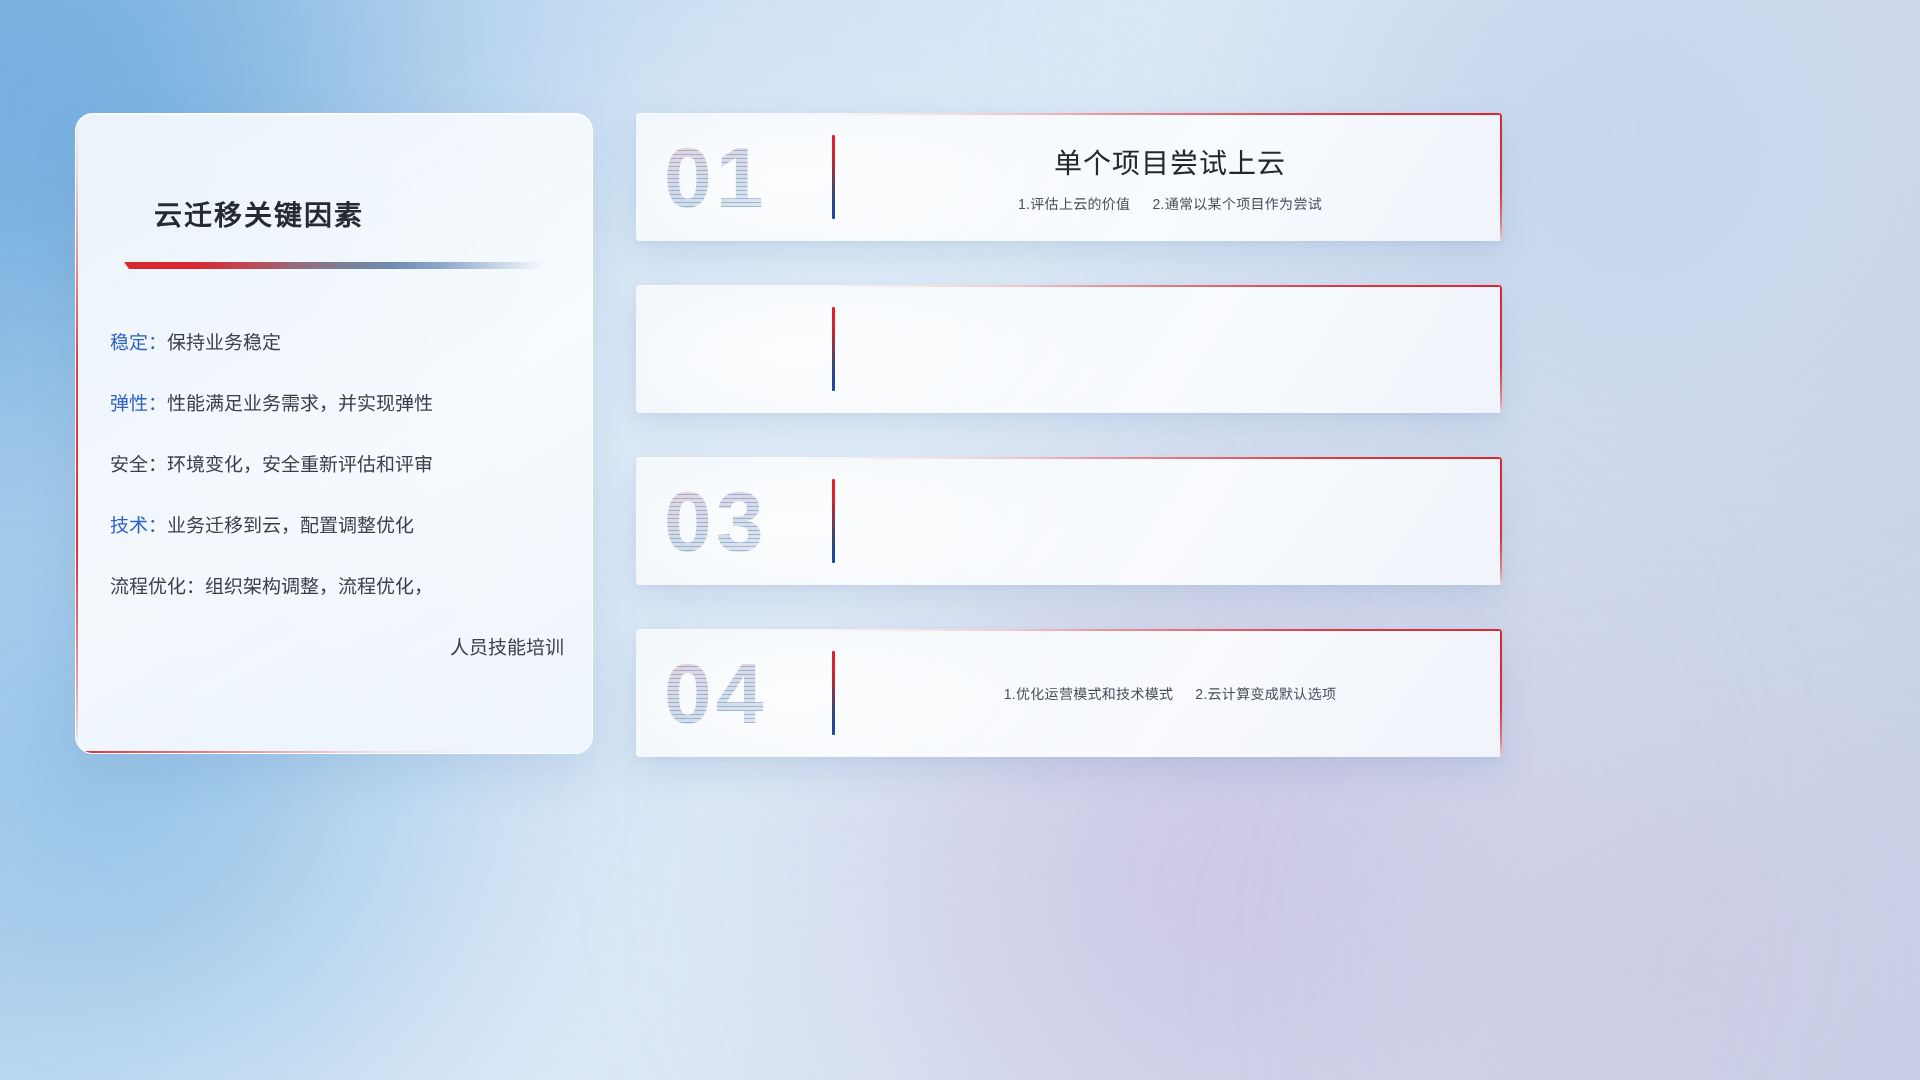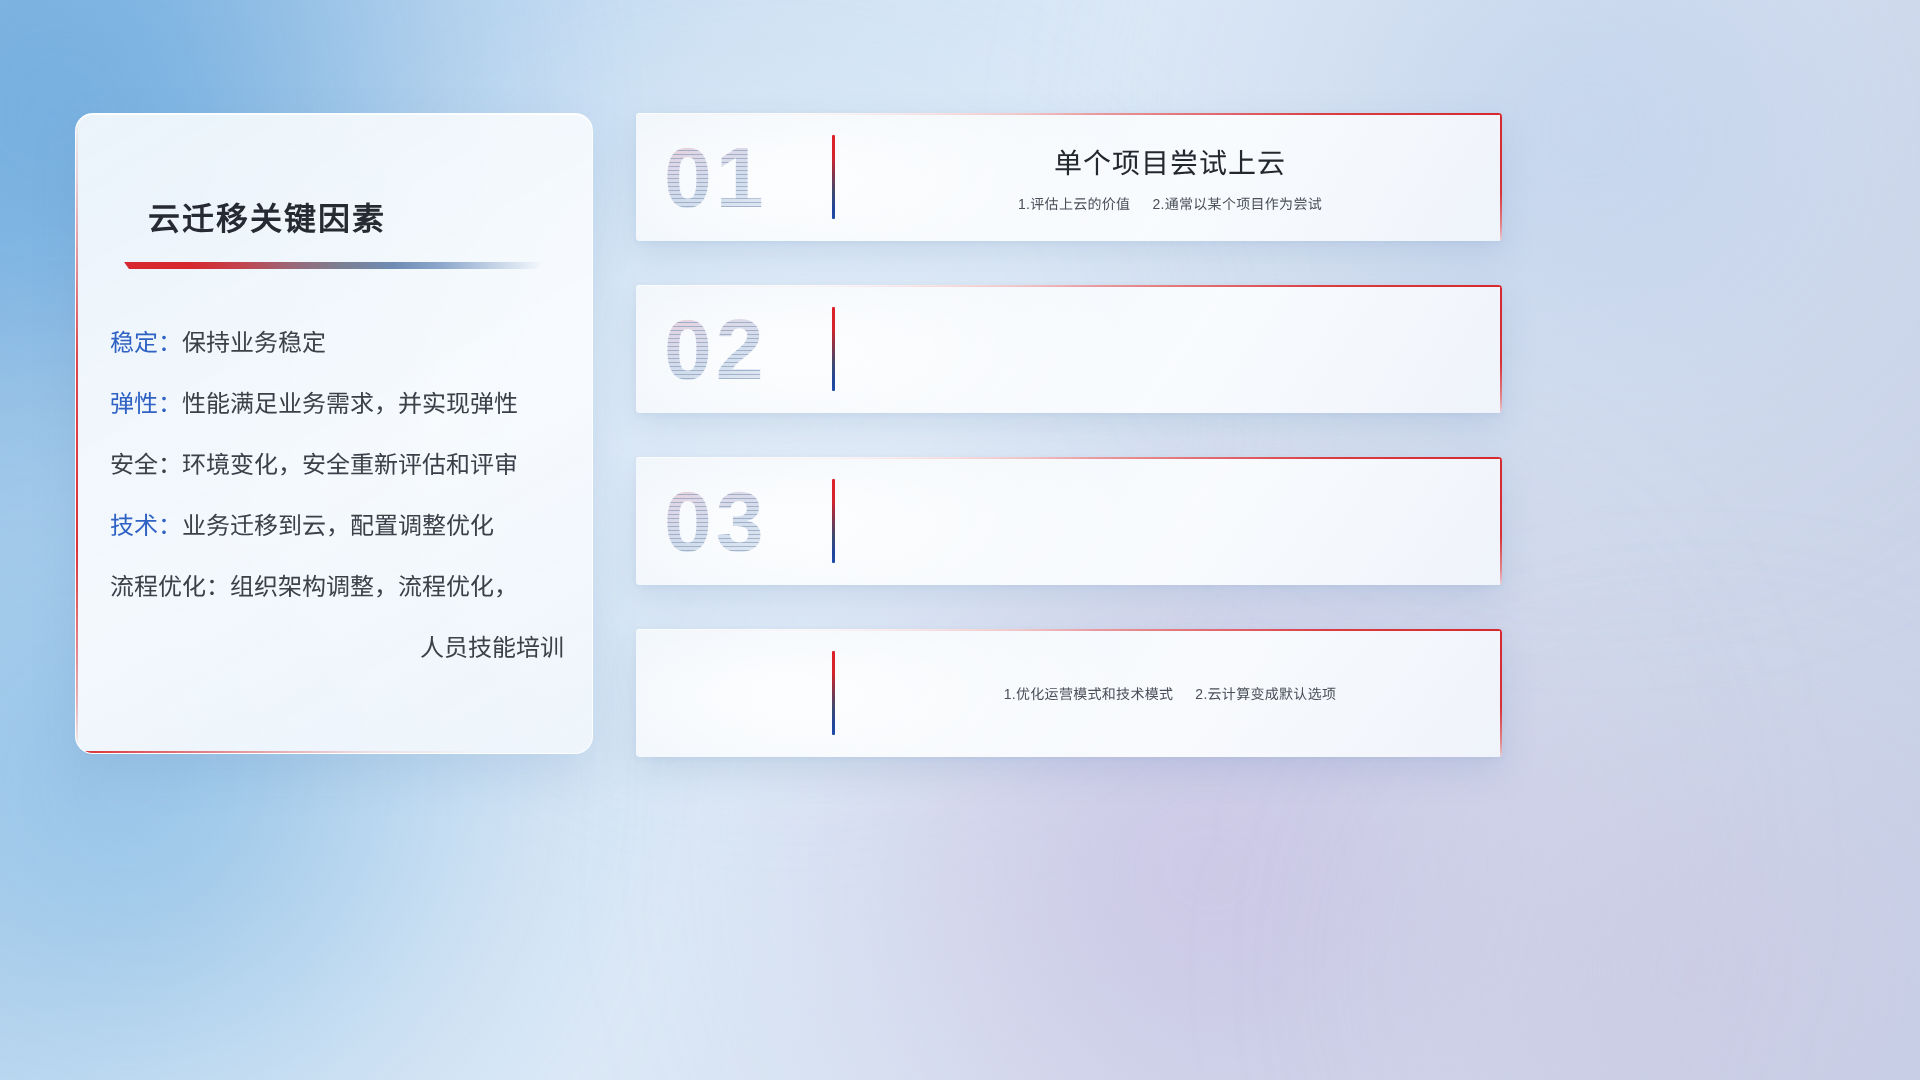--- a/index.html
+++ b/index.html
@@ -118,23 +118,23 @@
     height: 2px;
     background: linear-gradient(90deg,
         rgba(214,40,46,0.95) 0%,
         rgba(214,40,46,0.55) 26%,
         rgba(214,40,46,0.12) 55%,
         rgba(214,40,46,0) 78%);
   }
 
   .panel-title {
     position: absolute;
-    left: 72px;
+    left: 78px;
     top: 79px;
-    font-size: 32px;
+    font-size: 28px;
     font-weight: 700;
     letter-spacing: 2px;
     color: #262b33;
     white-space: nowrap;
   }
   .title-rule {
     position: absolute;
     left: 48px;
     top: 148px;
     width: 420px;
@@ -153,21 +153,21 @@
     border-radius: 1px;
   }
 
   .factor-list {
     position: absolute;
     left: 34px;
     top: 198px;
     right: 28px;
   }
   .factor-row {
-    font-size: 24px;
+    font-size: 19px;
     line-height: 61px;
     color: #3b4049;
     white-space: nowrap;
   }
   .factor-row .f-label {
     color: #2f62c4;
   }
   .factor-row.plain .f-label {
     color: #3b4049;
   }
@@ -360,36 +360,36 @@
         <p class="card-desc">
           <span>1.评估上云的价值</span><span class="gap"></span><span>2.通常以某个项目作为尝试</span>
         </p>
       </div>
     </article>
 
     <article class="card">
       <span class="edge-top"></span>
       <span class="edge-right"></span>
       <span class="sheen"></span>
-      <div class="card-num">02</div>
       <span class="card-divider"></span>
     </article>
 
     <article class="card">
       <span class="edge-top"></span>
       <span class="edge-right"></span>
       <span class="sheen"></span>
       <div class="card-num">03</div>
       <span class="card-divider"></span>
     </article>
 
     <article class="card">
       <span class="edge-top"></span>
       <span class="edge-right"></span>
       <span class="sheen"></span>
+      <div class="card-num">04</div>
       <span class="card-divider"></span>
       <div class="card-body">
         <p class="card-desc">
           <span>1.优化运营模式和技术模式</span><span class="gap"></span><span>2.云计算变成默认选项</span>
         </p>
       </div>
     </article>
 
   </section>
 </div>

